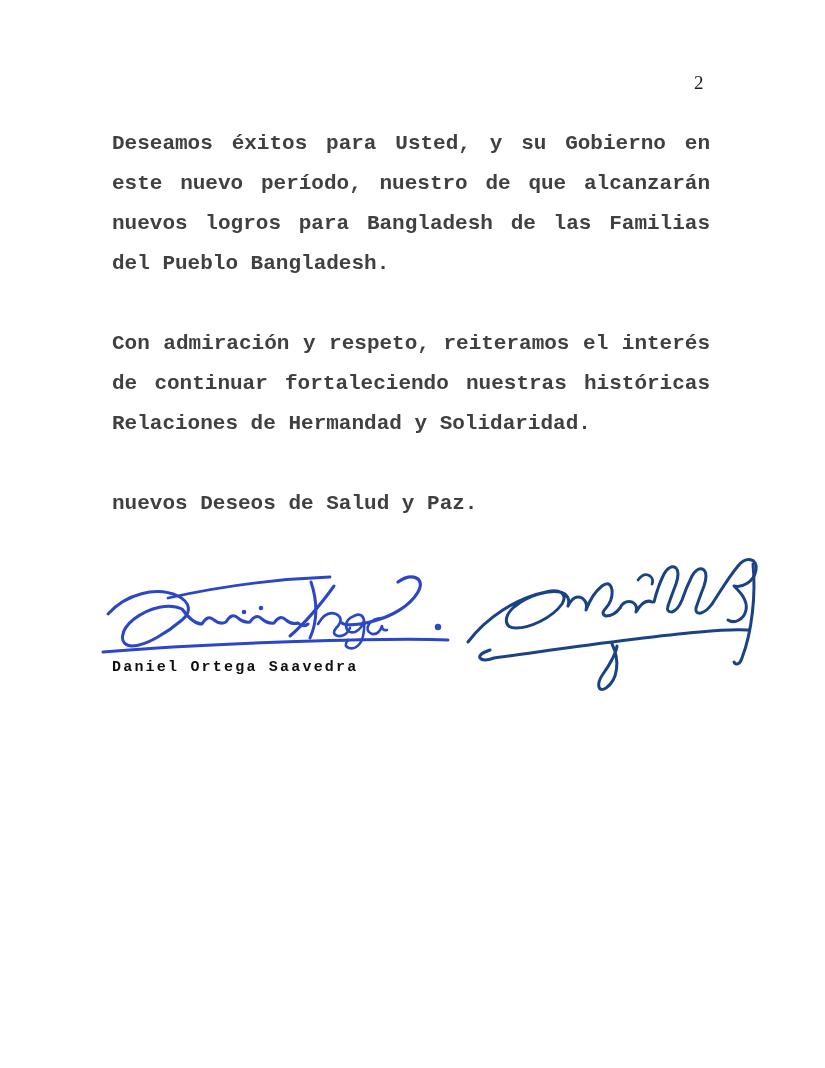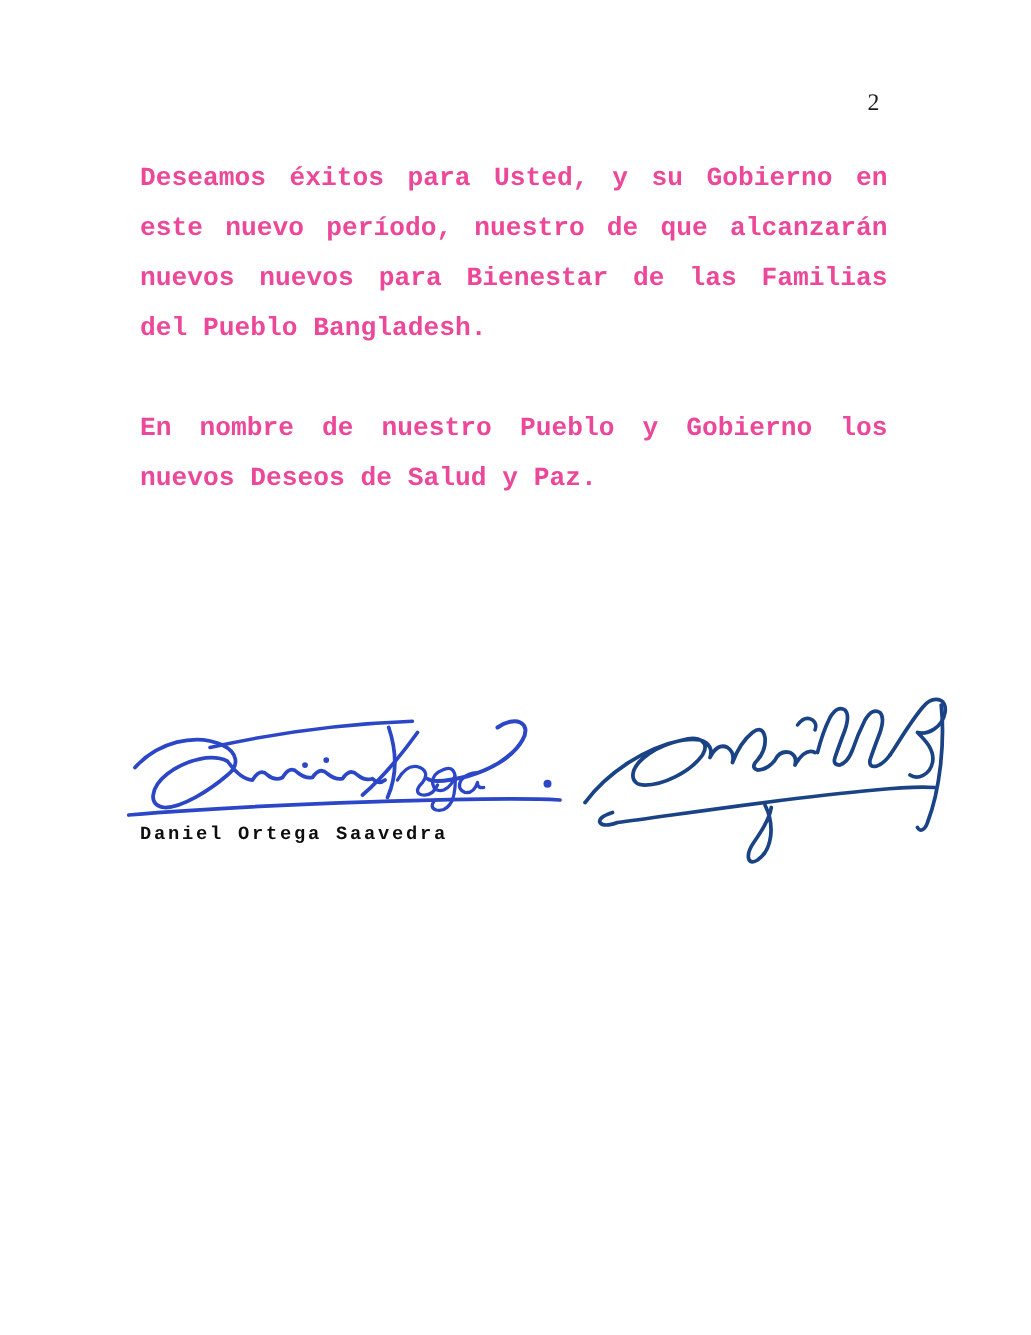--- a/index.html
+++ b/index.html
@@ -21,21 +21,21 @@
     color: #1b1b1b;
   }
   .body-text {
     position: absolute;
     top: 124px;
     left: 112px;
     width: 598px;
     font-size: 21px;
     line-height: 40px;
     font-weight: bold;
-    color: #ec4899;
+    color: #404040;
   }
   .paragraph { margin-bottom: 40px; }
   .paragraph:last-child { margin-bottom: 0; }
   .jline {
     text-align: justify;
     text-align-last: justify;
     white-space: normal;
   }
   .lline { text-align: left; font-family: Liberation Mono, monospace; }
   .sig-svg { position: absolute; }
@@ -58,25 +58,29 @@
 <body>
 
 <div class="page">
 
   <div class="page-number">2</div>
 
   <div class="body-text">
     <div class="paragraph">
       <div class="jline">Deseamos éxitos para Usted, y su Gobierno en</div>
       <div class="jline">este nuevo período, nuestro de que alcanzarán</div>
-      <div class="jline">nuevos nuevos para Bienestar de las Familias</div>
+      <div class="jline">nuevos logros para Bangladesh de las Familias</div>
       <div class="lline">del Pueblo Bangladesh.</div>
     </div>
     <div class="paragraph">
-      <div class="jline">En nombre de nuestro Pueblo y Gobierno los</div>
+      <div class="jline">Con admiración y respeto, reiteramos el interés</div>
+      <div class="jline">de continuar fortaleciendo nuestras históricas</div>
+      <div class="lline">Relaciones de Hermandad y Solidaridad.</div>
+    </div>
+    <div class="paragraph">
       <div class="lline">nuevos Deseos de Salud y Paz.</div>
     </div>
   </div>
 
   <svg class="sig-svg sig-ortega" width="356" height="96" viewBox="0 0 356 96">
     <g fill="none" stroke-linecap="round" stroke-linejoin="round" stroke="#2b46c6">
       <path stroke-width="3" d="M 10,46 C 28,26 58,18 80,28 C 92,34 94,44 84,52 C 70,64 48,78 34,78 C 20,77 22,62 36,51 C 52,39 72,35 84,41 C 92,52 98,56 104,56 Q 110,46 116,52 Q 122,57 128,54 Q 134,44 140,50 Q 146,55 152,54 Q 158,45 164,51 Q 170,56 176,55 Q 182,46 188,52 Q 194,57 200,55 Q 205,60 210,56"></path>
       <path stroke-width="2.8" d="M 70,30 Q 150,12 232,9"></path>
       <path stroke-width="3" d="M 213,14 C 219,32 220,52 212,70"></path>
       <path stroke-width="3" d="M 236,18 C 223,36 206,56 192,68"></path>

